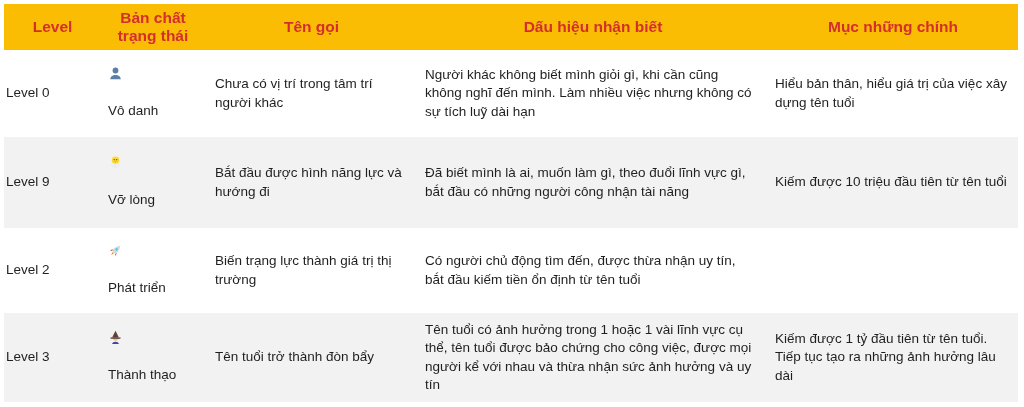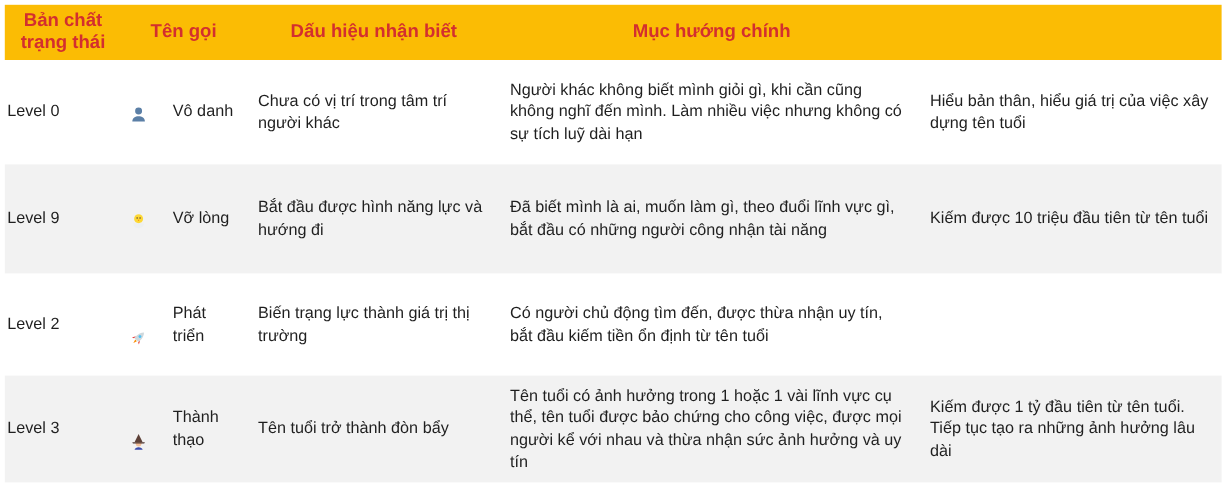--- a/index.html
+++ b/index.html
@@ -51,46 +51,48 @@
   .cell {
     box-sizing: border-box;
     padding: 4px 8px 4px 8px;
   }
   .level-cell {
     text-align: left;
     padding: 4px 2px;
   }
   .name-cell {
     display: flex;
-    align-items: flex-end;
+    align-items: flex-start;
     gap: 21px;
     padding-left: 7px;
+    flex-direction: column;
   }
   .essence-cell { padding-left: 10px; padding-right: 8px; }
   .signs-cell   { padding-left: 7px;  padding-right: 12px; }
   .goal-cell    { padding-left: 7px;  padding-right: 10px; }
   .icon {
     width: 15px;
     height: 15px;
     flex: 0 0 15px;
     display: inline-block;
   }
   .icon svg { width: 15px; height: 15px; display: block; }
 </style>
 </head>
 <body>
 
 <div class="page">
   <div class="table">
 
     <div class="row header-row">
+      <div class="header-cell">Level</div>
       <div class="header-cell">Bản chất trạng thái</div>
       <div class="header-cell">Tên gọi</div>
       <div class="header-cell">Dấu hiệu nhận biết</div>
-      <div class="header-cell">Mục hướng chính</div>
+      <div class="header-cell">Mục những chính</div>
     </div>
 
     <div class="row body-row">
       <div class="cell level-cell">Level 0</div>
       <div class="cell name-cell">
         <span class="icon">
           <svg viewBox="0 0 16 16">
               <circle cx="8" cy="4.8" r="3.1" fill="#5b7fa6"></circle>
               <path d="M2.4 14.2c0-3.1 2.6-4.7 5.6-4.7s5.6 1.6 5.6 4.7z" fill="#5b7fa6"></path>
             </svg>

